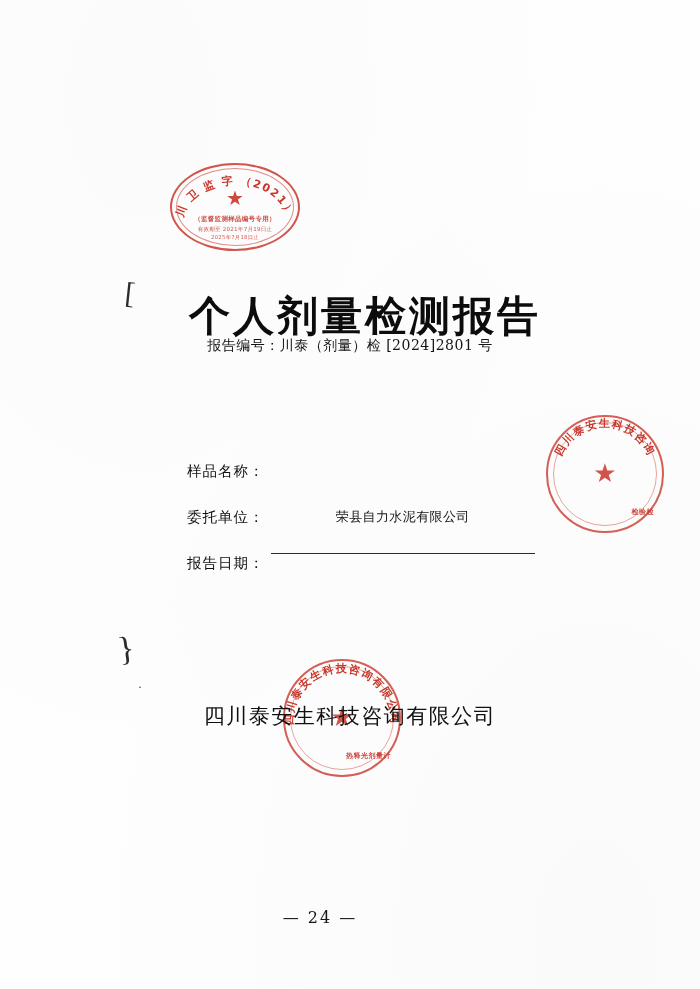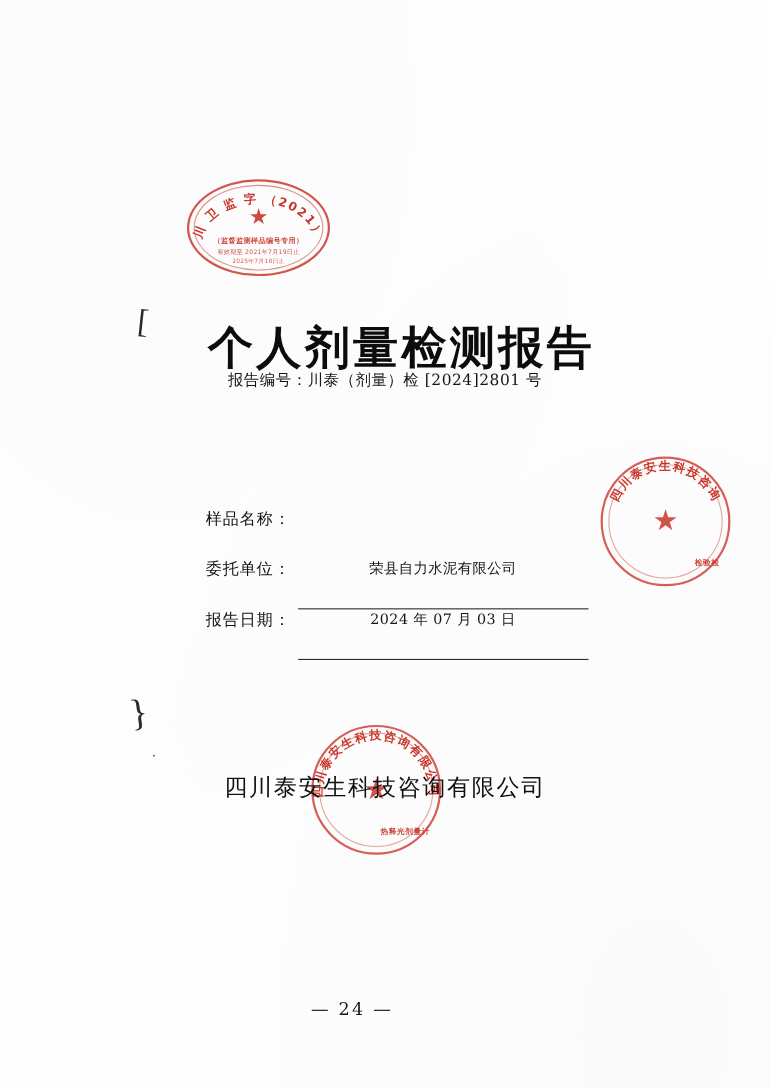--- a/index.html
+++ b/index.html
@@ -299,21 +299,20 @@
   <div class="fields">
     <div class="field-row">
       <span class="field-label">样品名称：</span>
     </div>
     <div class="field-row">
       <span class="field-label">委托单位：</span>
       <span class="field-value">荣县自力水泥有限公司</span>
     </div>
     <div class="field-row">
       <span class="field-label">报告日期：</span>
-      <span class="field-value">2024 年 07 月 03 日</span>
     </div>
   </div>
 
   <div class="stamp stamp-round seal-main">
     <div class="ring"></div>
     <div class="ring2"></div>
     <div class="arc-text">
       <svg viewBox="0 0 118 118">
         <path id="sealMainArc" d="M 10,62 A 49,49 0 0 1 108,62" fill="none"></path>
         <text>

